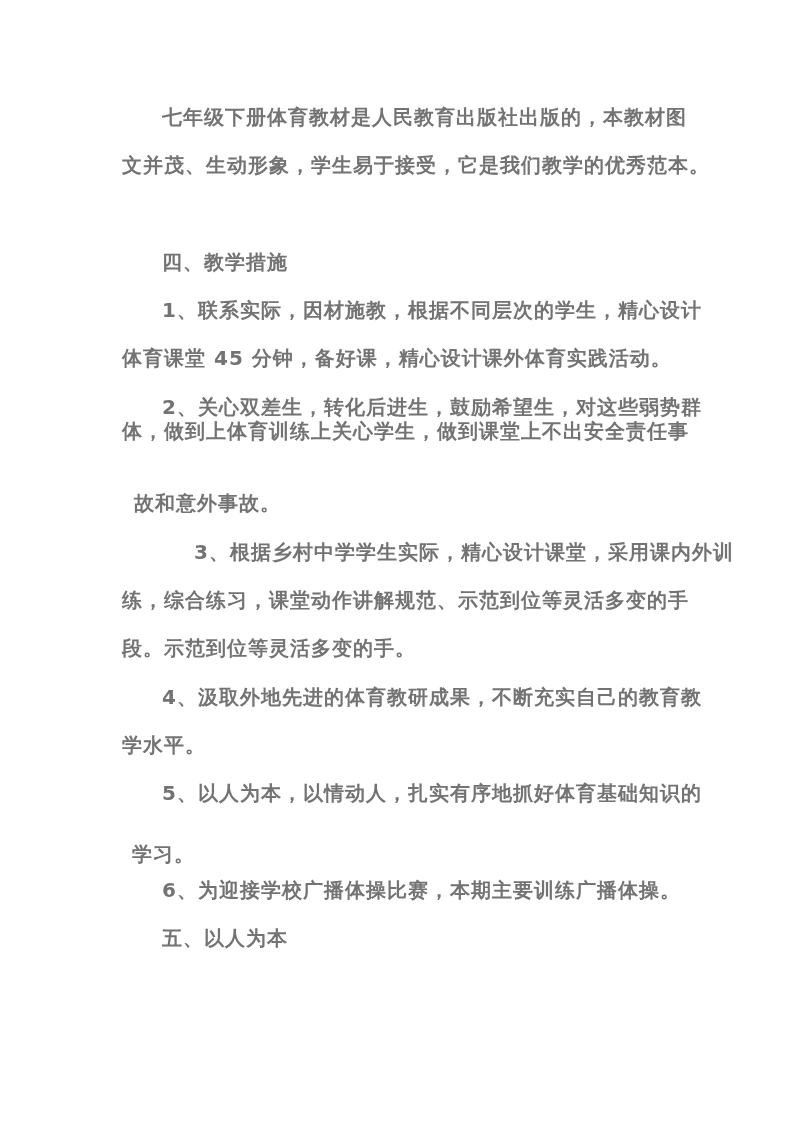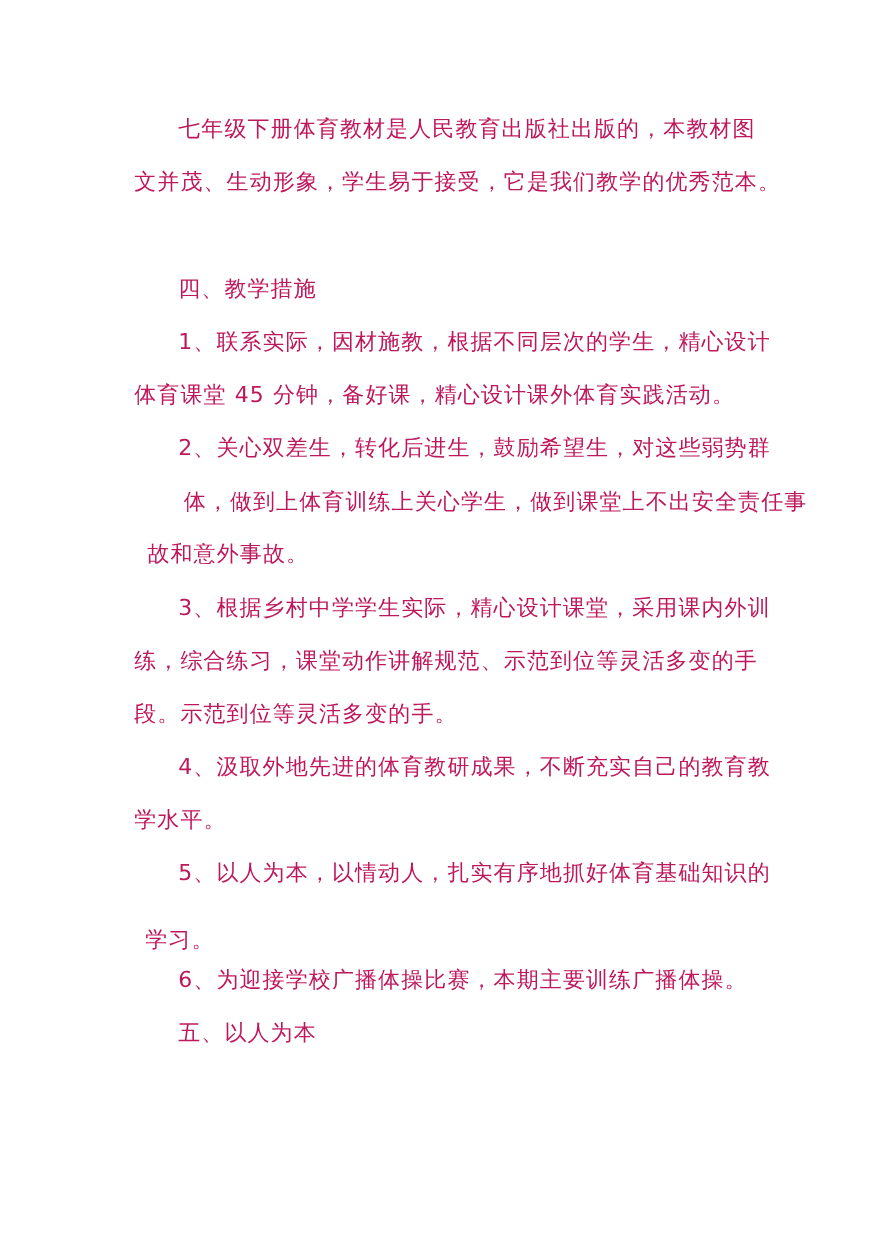--- a/index.html
+++ b/index.html
@@ -23,21 +23,22 @@
       background: #ffffff;
     }
     .line {
       position: absolute;
       left: 122px;
       height: 28px;
       line-height: 28px;
       font-size: 20px;
       white-space: nowrap;
       letter-spacing: 1px;
-      color: #be185d;
+      color: #737373;
+      font-weight: bold;
     }
     .indent { left: 162px; }
   </style>
 </head>
 <body>
 
 <div class="page">
 
   <div>
     <div class="line indent" style="top:103px;">七年级下册体育教材是人民教育出版社出版的，本教材图</div>
@@ -46,26 +47,26 @@
 
   <div class="line indent" style="top:248px;">四、教学措施</div>
 
   <div>
     <div class="line indent" style="top:296px;">1、联系实际，因材施教，根据不同层次的学生，精心设计</div>
     <div class="line" style="top:344px;">体育课堂 45 分钟，备好课，精心设计课外体育实践活动。</div>
   </div>
 
   <div>
     <div class="line indent" style="top:393px;">2、关心双差生，转化后进生，鼓励希望生，对这些弱势群</div>
-    <div class="line" style="top:442px;margin-left:45px;">体，做到上体育训练上关心学生，做到课堂上不出安全责任事</div>
+    <div class="line" style="top:417px;">体，做到上体育训练上关心学生，做到课堂上不出安全责任事</div>
     <div class="line" style="top:489px;margin-left:12px;">故和意外事故。</div>
   </div>
 
   <div>
-    <div class="line indent" style="top:538px;">3、根据乡村中学学生实际，精心设计课堂，采用课内外训</div>
+    <div class="line indent" style="top:538px;margin-left:32px;">3、根据乡村中学学生实际，精心设计课堂，采用课内外训</div>
     <div class="line" style="top:586px;">练，综合练习，课堂动作讲解规范、示范到位等灵活多变的手</div>
     <div class="line" style="top:634px;">段。示范到位等灵活多变的手。</div>
   </div>
 
   <div>
     <div class="line indent" style="top:683px;">4、汲取外地先进的体育教研成果，不断充实自己的教育教</div>
     <div class="line" style="top:731px;">学水平。</div>
   </div>
 
   <div>

